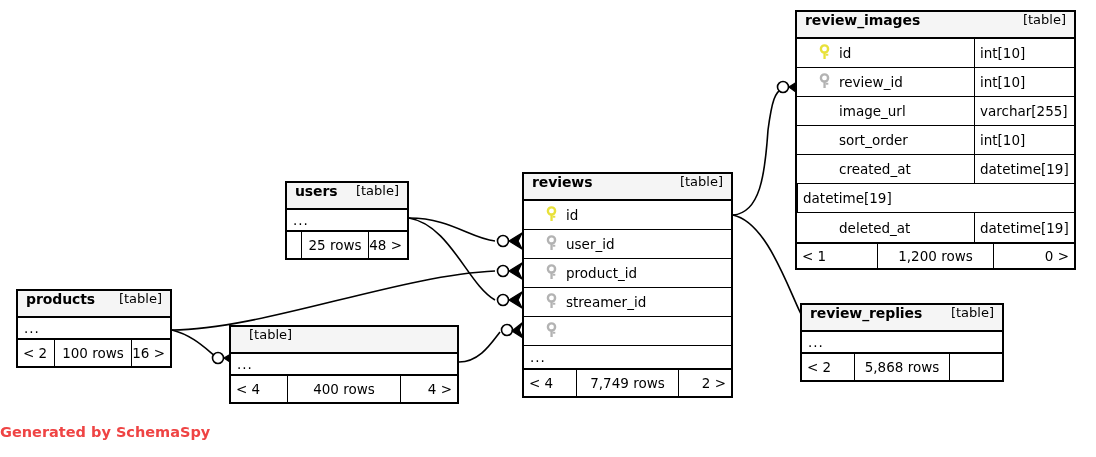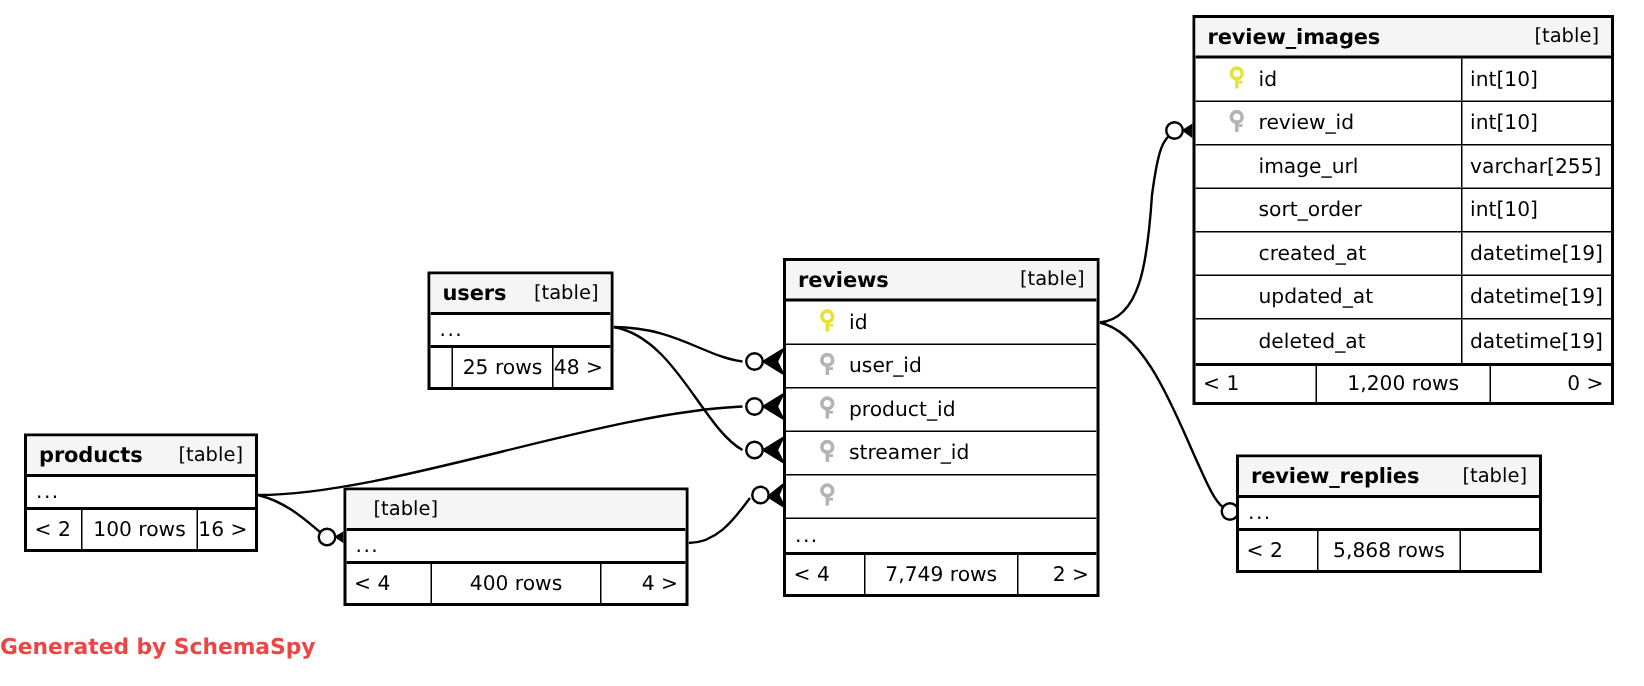--- a/index.html
+++ b/index.html
@@ -33,21 +33,20 @@
     border: 2px solid #000000;
     background: #ffffff;
     font-size: 13.5px;
     color: #000000;
   }
   .tbl-head {
     box-sizing: border-box;
     background: #f5f5f5;
     border-bottom: 2px solid #000000;
     display: flex;
-    align-items: center;
     justify-content: space-between;
     padding: 0 8px;
     height: 27px;
     white-space: nowrap;
   }
   .tbl-name {
     font-weight: bold;
     font-size: 14px;
     letter-spacing: -0.1px;
   }
@@ -255,24 +254,20 @@
 
     <div class="row">
       <div class="cell-name">
         <span class="keyicon"></span>
         <span>created_at</span>
       </div>
       <div class="cell-type" style="width:100px">datetime[19]</div>
     </div>
 
     <div class="row">
-      <div class="cell-name">
-        <span class="keyicon"></span>
-        <span>updated_at</span>
-      </div>
       <div class="cell-type" style="width:100px">datetime[19]</div>
     </div>
 
     <div class="row" style="border-bottom:none">
       <div class="cell-name">
         <span class="keyicon"></span>
         <span>deleted_at</span>
       </div>
       <div class="cell-type" style="width:100px">datetime[19]</div>
     </div>
@@ -402,21 +397,21 @@
     <div class="row dots" style="height:22px">
       <div class="ellipsis">...</div>
     </div>
     <div class="footer" style="border-top:none">
       <div class="foot-l" style="width:56px">&lt; 4</div>
       <div class="foot-c">400 rows</div>
       <div class="foot-r" style="width:56px">4 &gt;</div>
     </div>
   </div>
 
-  <div class="tbl" style="left:824px; top:303px; width:204px;">
+  <div class="tbl" style="left:800px; top:303px; width:204px;">
     <div class="tbl-head">
       <span class="tbl-name">review_replies</span>
       <span class="tbl-tag">[table]</span>
     </div>
     <div class="row dots" style="height:22px">
       <div class="ellipsis">...</div>
     </div>
     <div class="footer" style="border-top:none">
       <div class="foot-l" style="width:52px">&lt; 2</div>
       <div class="foot-c">5,868 rows</div>

